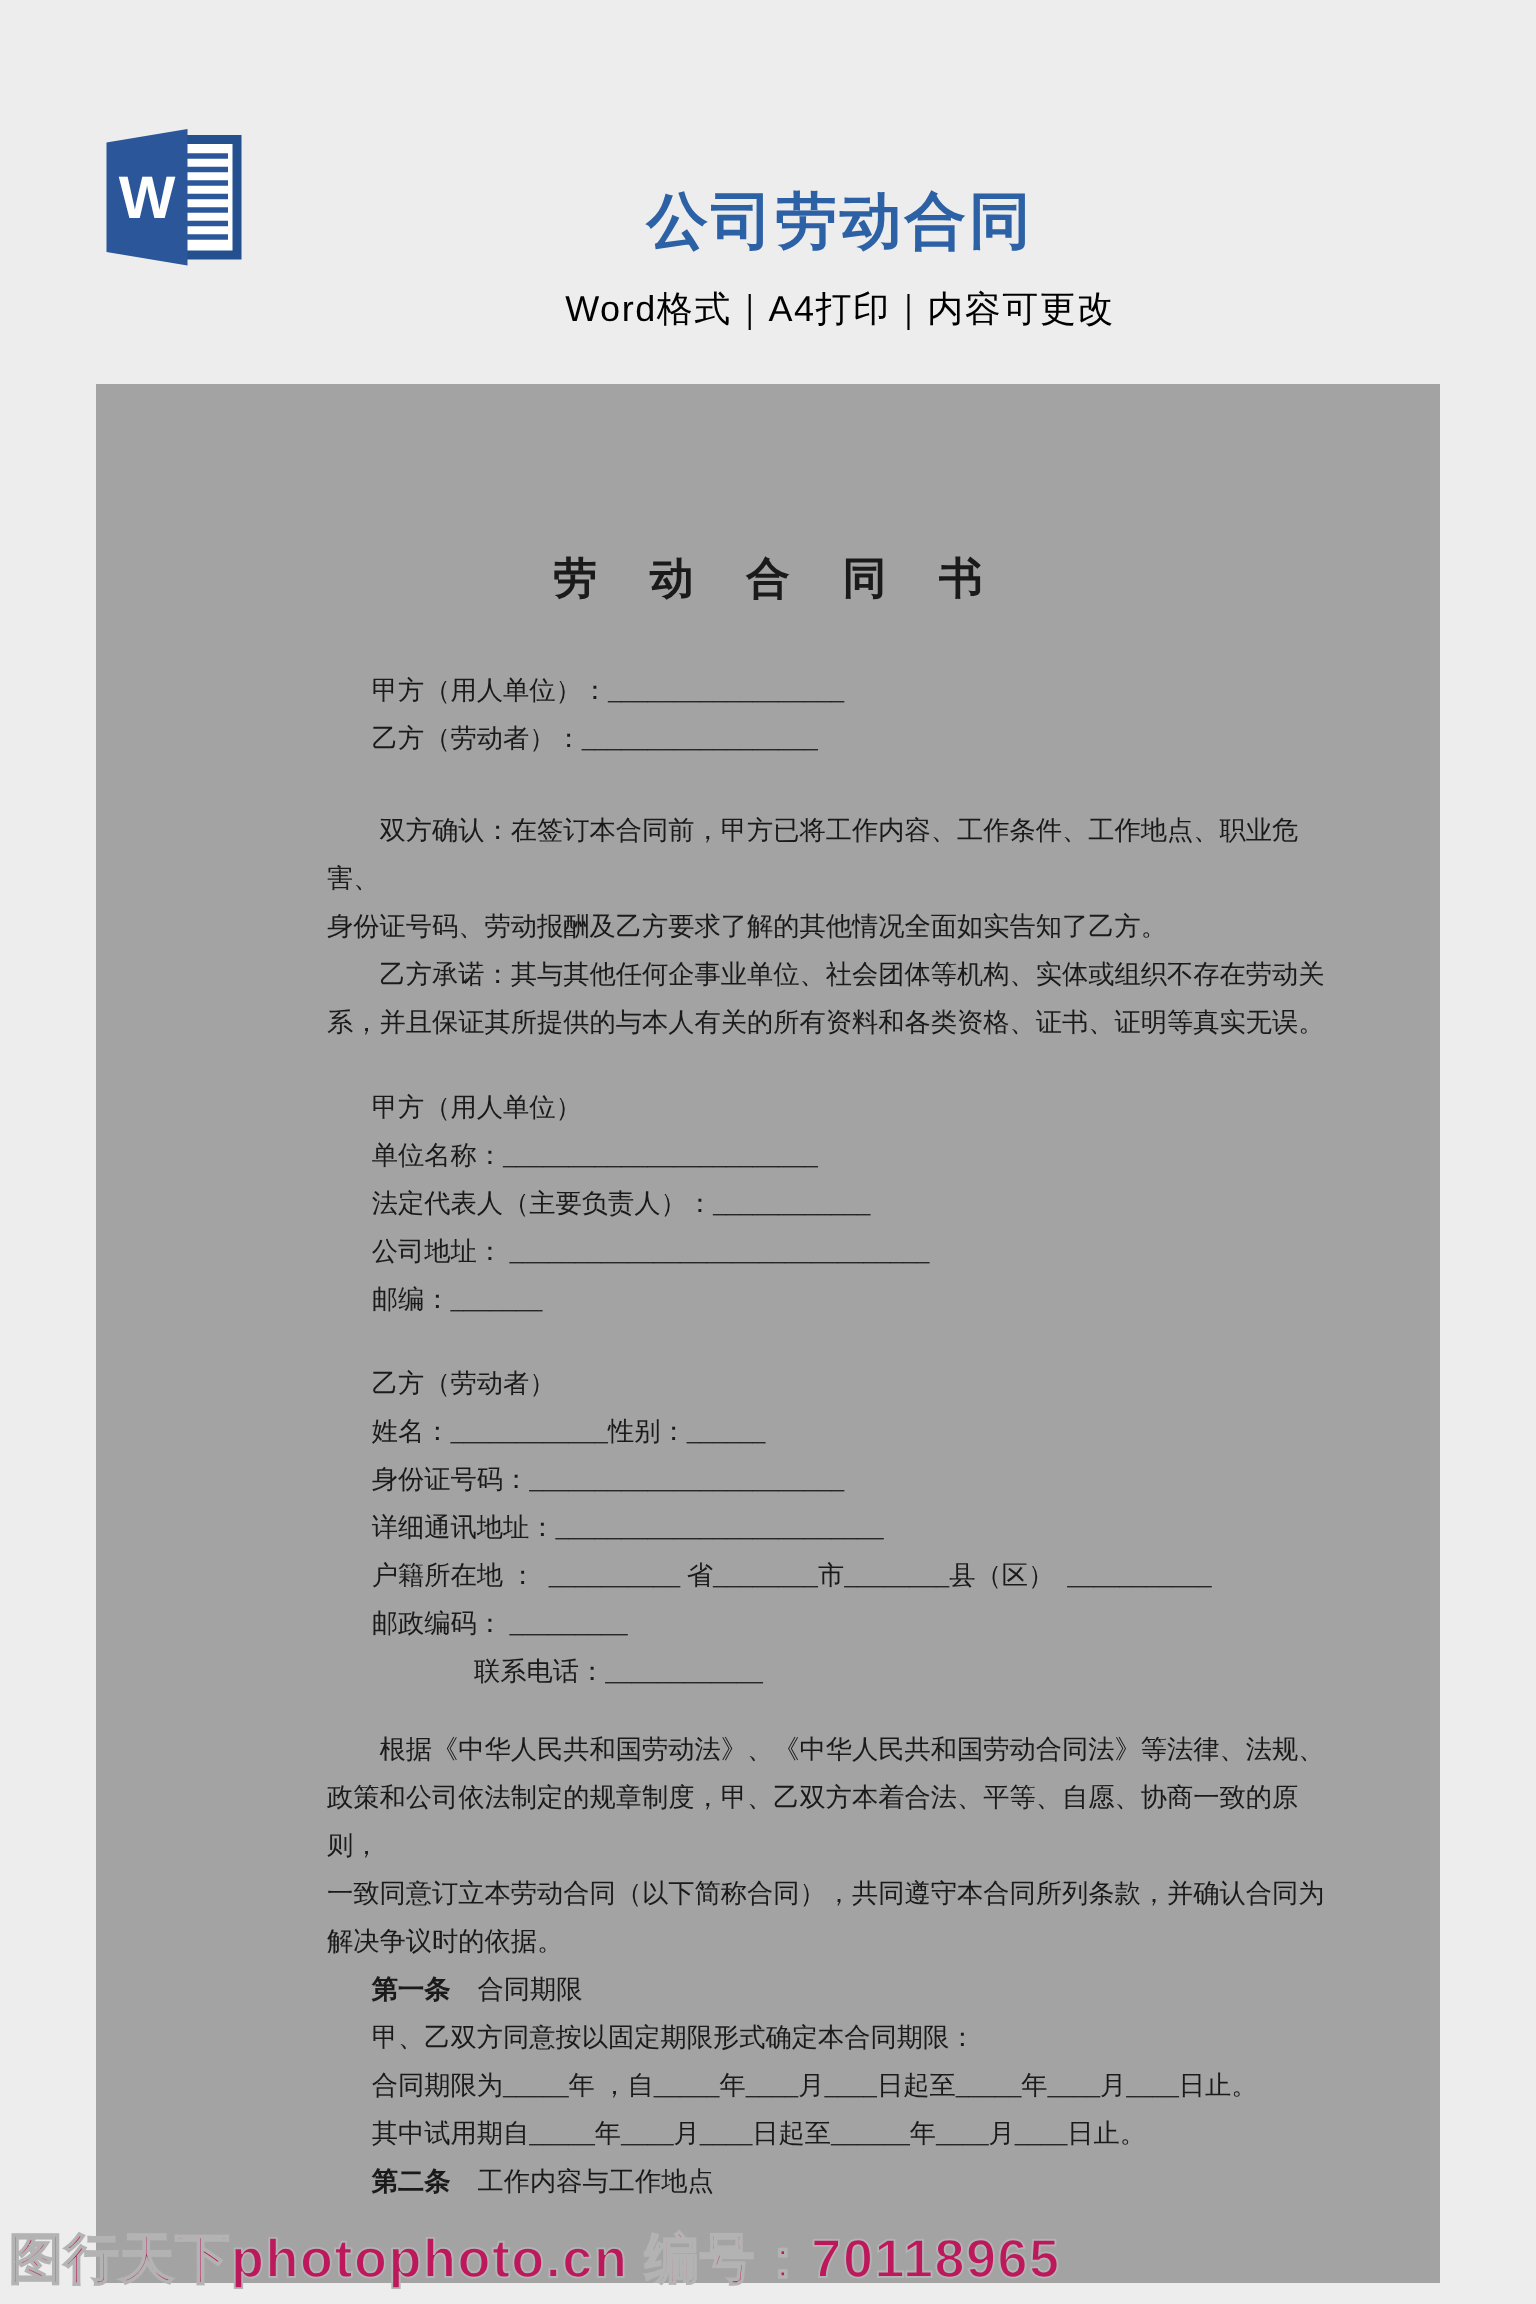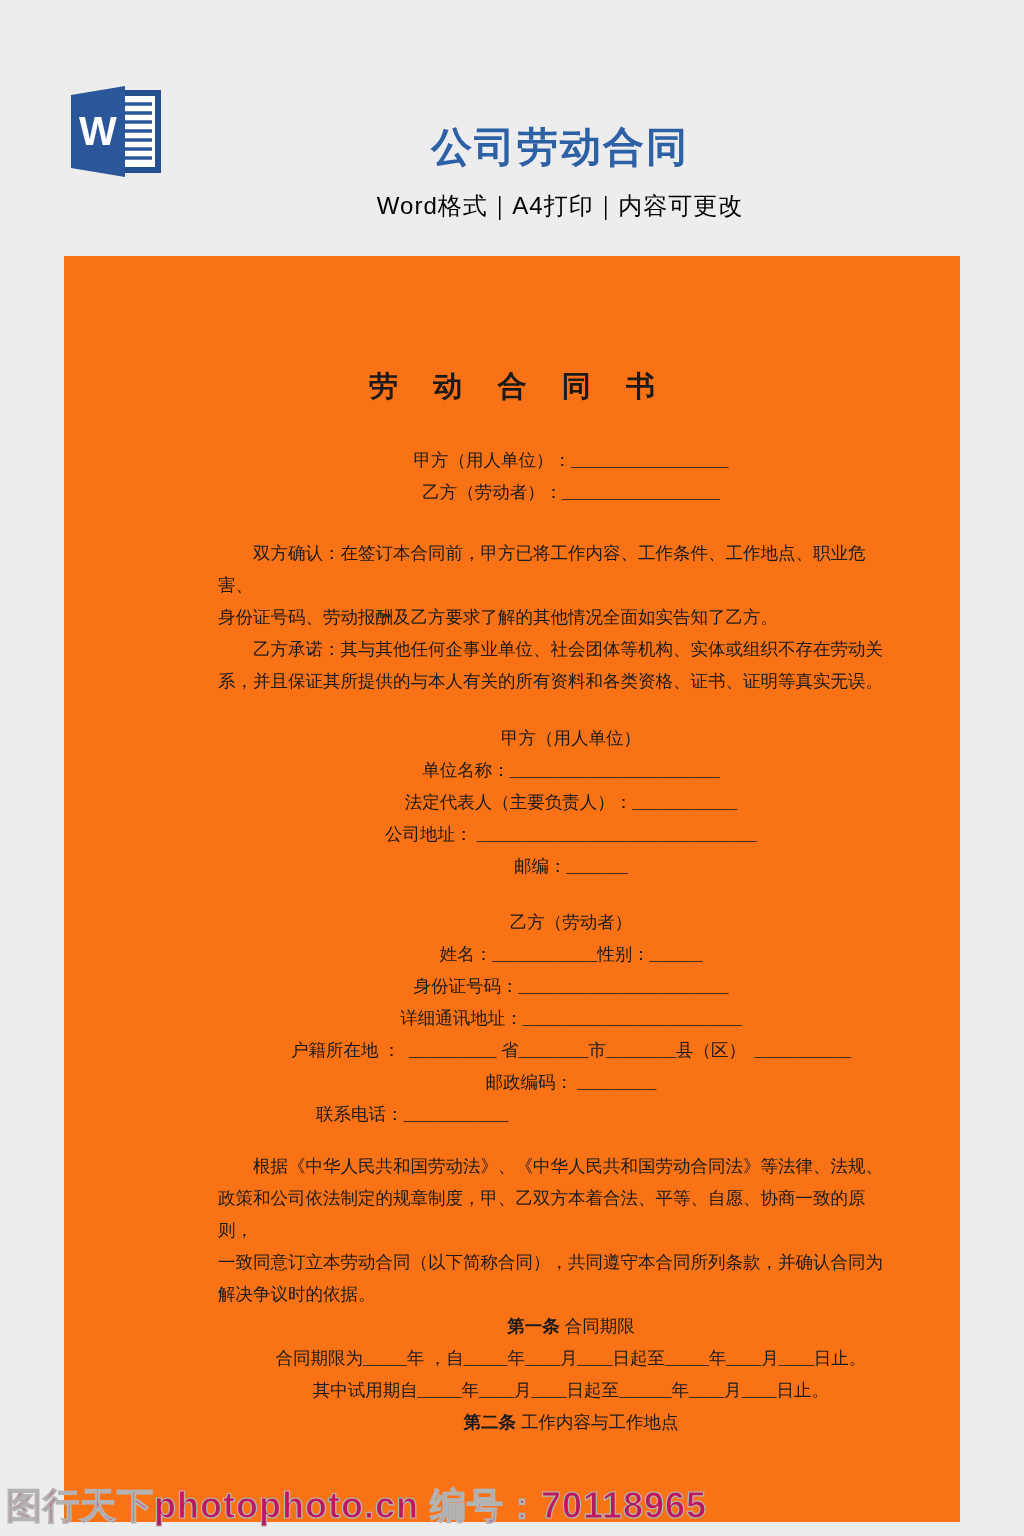--- a/index.html
+++ b/index.html
@@ -11,30 +11,30 @@
     font-family:"Liberation Serif","DejaVu Serif",serif;
     color:#1a1a1a;
   }
   
   .hdr-icon{position:absolute;left:62px;top:82px;width:104px;height:100px;}
   .hdr-text{position:absolute;left:160px;top:88px;width:800px;text-align:center;
             font-family:"Liberation Sans","DejaVu Sans",sans-serif;}
   .hdr-title{font-size:41px;font-weight:700;letter-spacing:2px;}
   .hdr-sub{font-size:24px;color:#000000;margin-top:15px;letter-spacing:1px;}
   
-  .doc-card{position:absolute;left:64px;top:256px;width:896px;height:1266px;background:#f97316;}
+  .doc-card{position:absolute;left:64px;top:256px;width:896px;height:1266px;background:#a3a3a3;}
   .doc-title{margin:112px 0 0 0;text-align:center;font-size:29px;font-weight:600;
              letter-spacing:14px;text-indent:14px;line-height:36px;}
   .doc-body{margin:40px 66px 0 154px;font-size:17.5px;line-height:32px;}
   .line{white-space:pre-wrap;}
-  .line.f{text-indent:1.7em;text-align:center;}      
+  .line.f{text-indent:1.7em;}      
   .line.pf{text-indent:2em;}       
   .line.p{text-indent:0;}          
   .line.deep{text-indent:5.6em;}   
-  .line b{font-weight:700;margin-right:5px;}
+  .line b{font-weight:700;margin-right:18px;}
   
   .bottom-strip{position:absolute;left:0;bottom:0;width:1024px;height:14px;background:#ededed;}
   .watermark{
     position:absolute;left:6px;top:1482px;
     font-family:"Liberation Sans","DejaVu Sans",sans-serif;
     font-size:36px;font-weight:700;letter-spacing:1px;
     color:#be185d;
     -webkit-text-stroke:1.2px #b3b3b3;
     text-shadow:0 0 1px #c0c0c0;
   }
@@ -86,20 +86,21 @@
       <div class="line f"><span>身份证号码：________________________</span></div>
       <div class="line f"><span>详细通讯地址：_________________________</span></div>
       <div class="line f"><span>户籍所在地 ：  __________ 省________市________县（区）  ___________</span></div>
       <div class="line f"><span>邮政编码： _________</span></div>
       <div class="line deep"><span>联系电话：____________</span></div>
       <div class="line pf" style="margin-top: 20px;"><span>根据《中华人民共和国劳动法》、《中华人民共和国劳动合同法》等法律、法规、</span></div>
       <div class="line p"><span>政策和公司依法制定的规章制度，甲、乙双方本着合法、平等、自愿、协商一致的原则，</span></div>
       <div class="line p"><span>一致同意订立本劳动合同（以下简称合同），共同遵守本合同所列条款，并确认合同为</span></div>
       <div class="line p"><span>解决争议时的依据。</span></div>
       <div class="line f"><b>第一条</b><span>合同期限</span></div>
+      <div class="line f"><span>甲、乙双方同意按以固定期限形式确定本合同期限：</span></div>
       <div class="line f"><span>合同期限为_____年 ，自_____年____月____日起至_____年____月____日止。</span></div>
       <div class="line f"><span>其中试用期自_____年____月____日起至______年____月____日止。</span></div>
       <div class="line f"><b>第二条</b><span>工作内容与工作地点</span></div>
     </div>
 </main>
 
 <div class="bottom-strip"></div>
 <div class="watermark">图行天下photophoto.cn 编号：70118965</div>
 
 </body></html>

